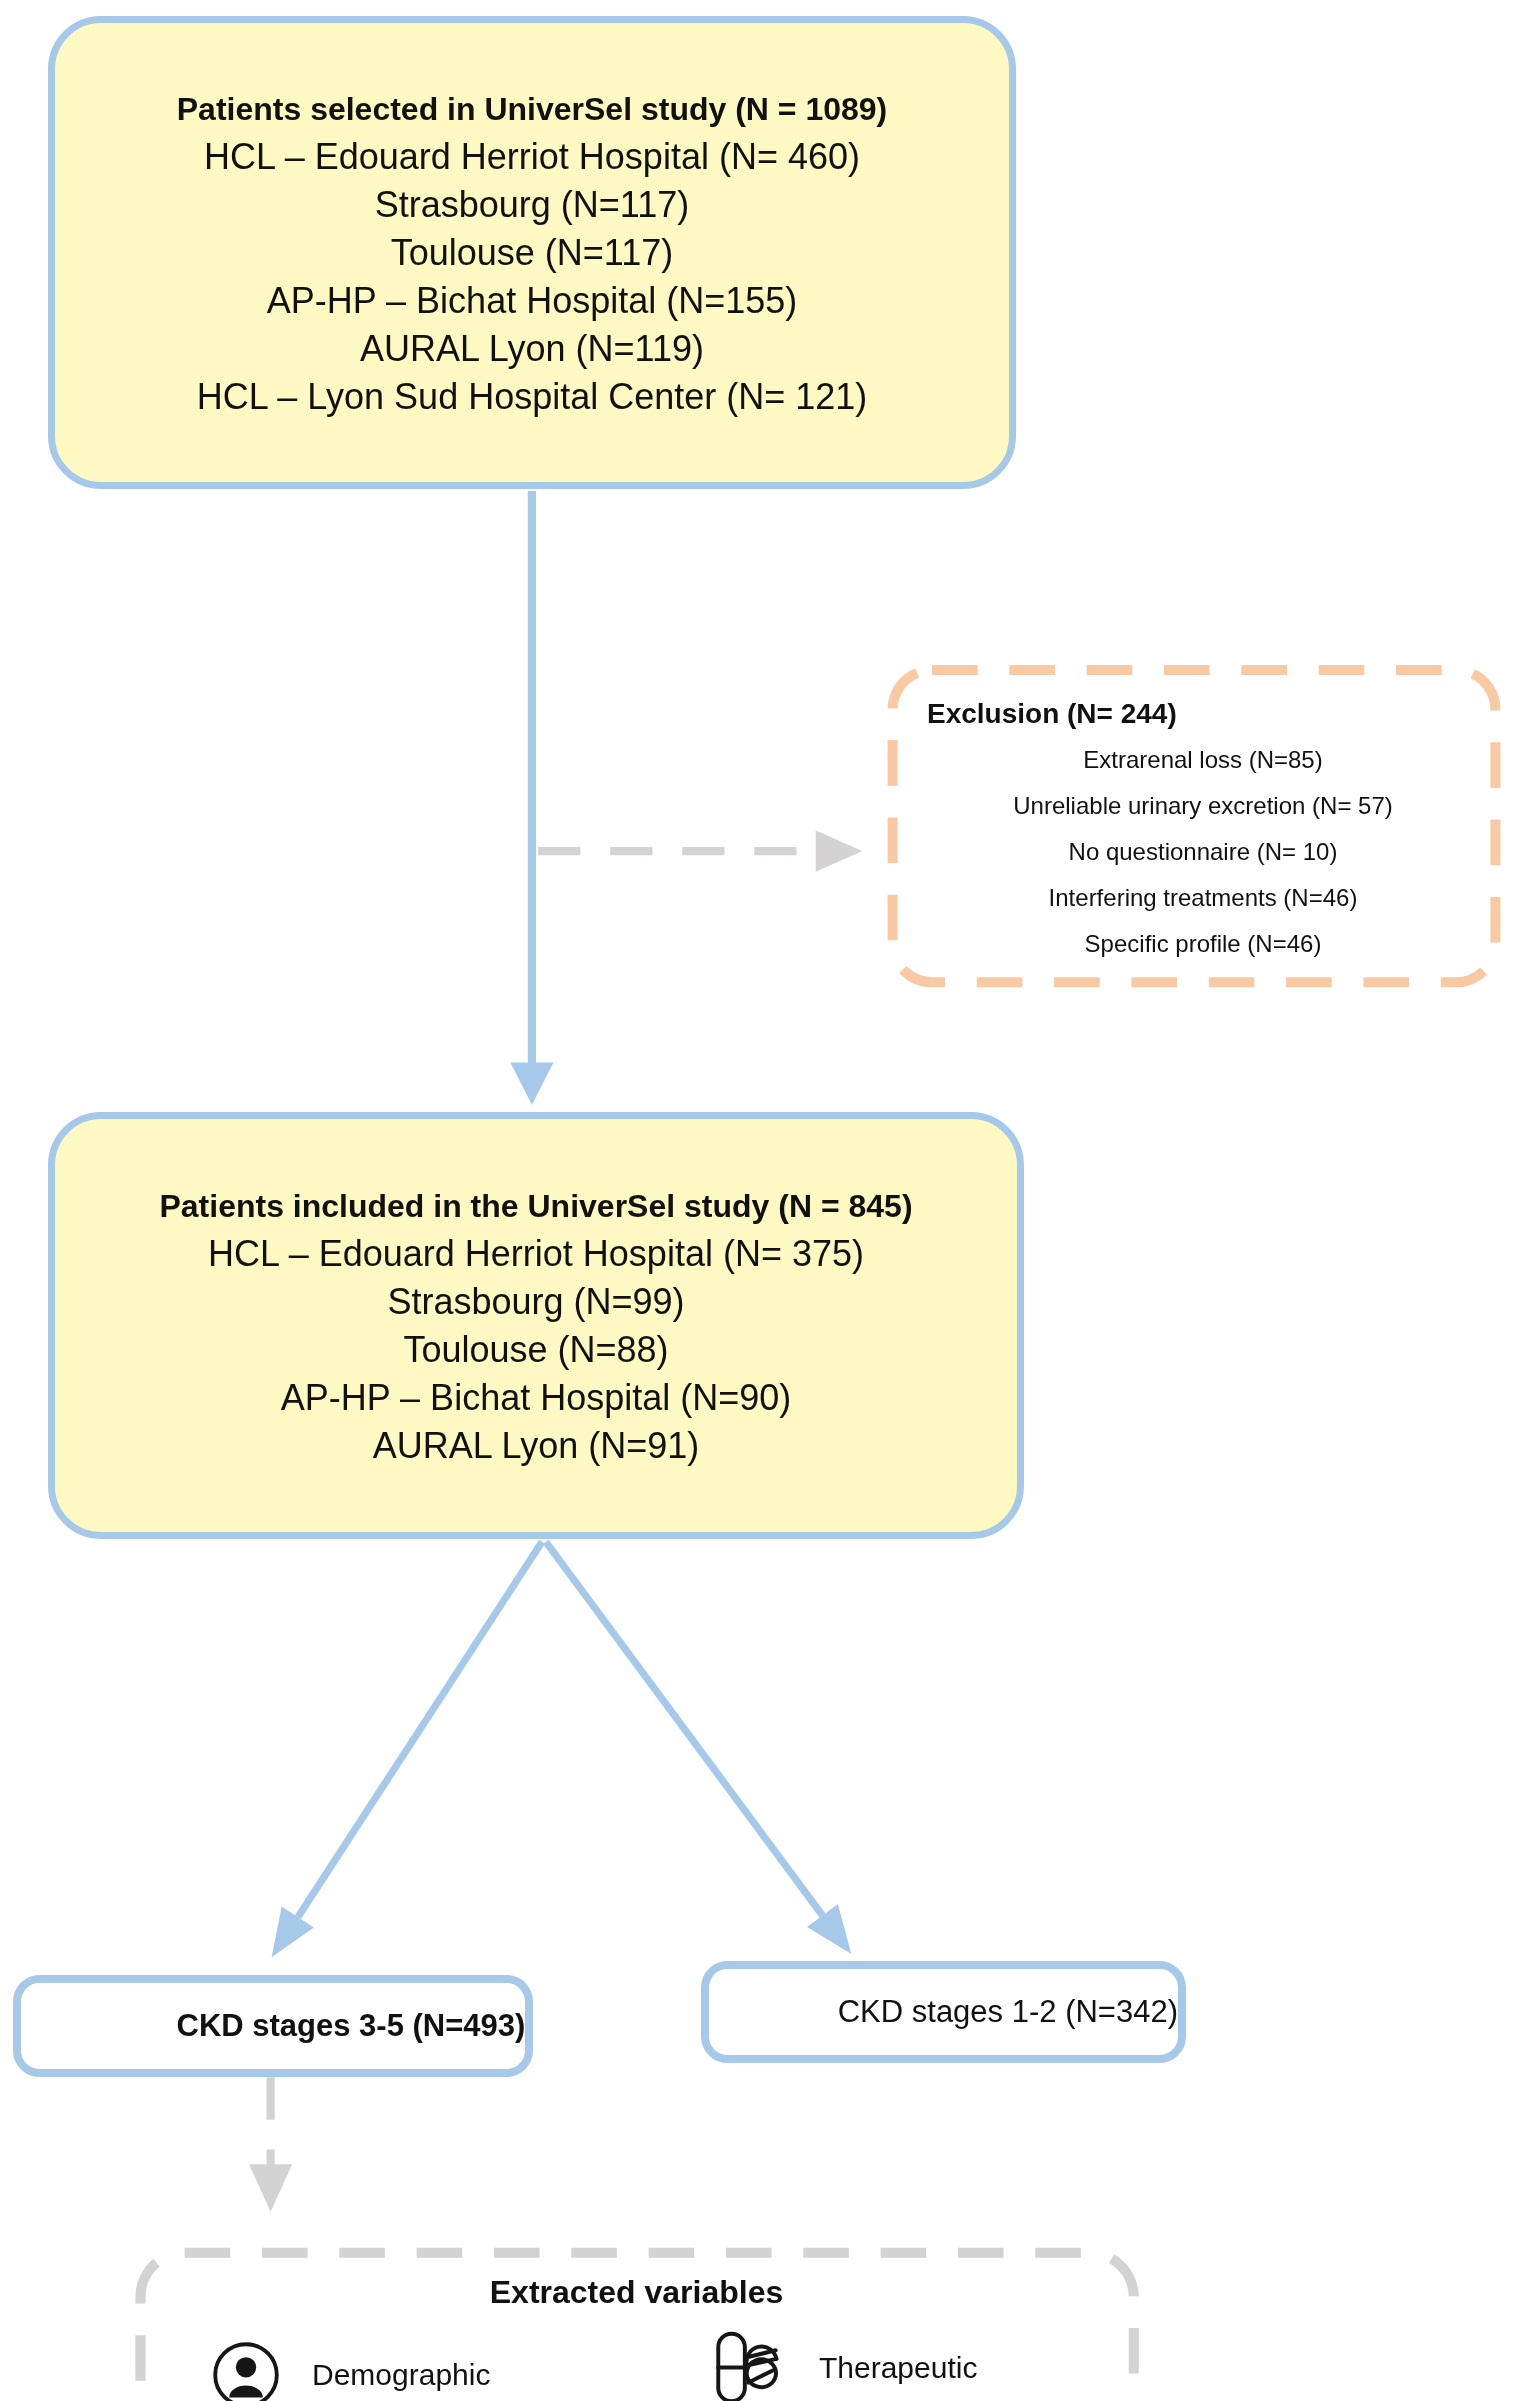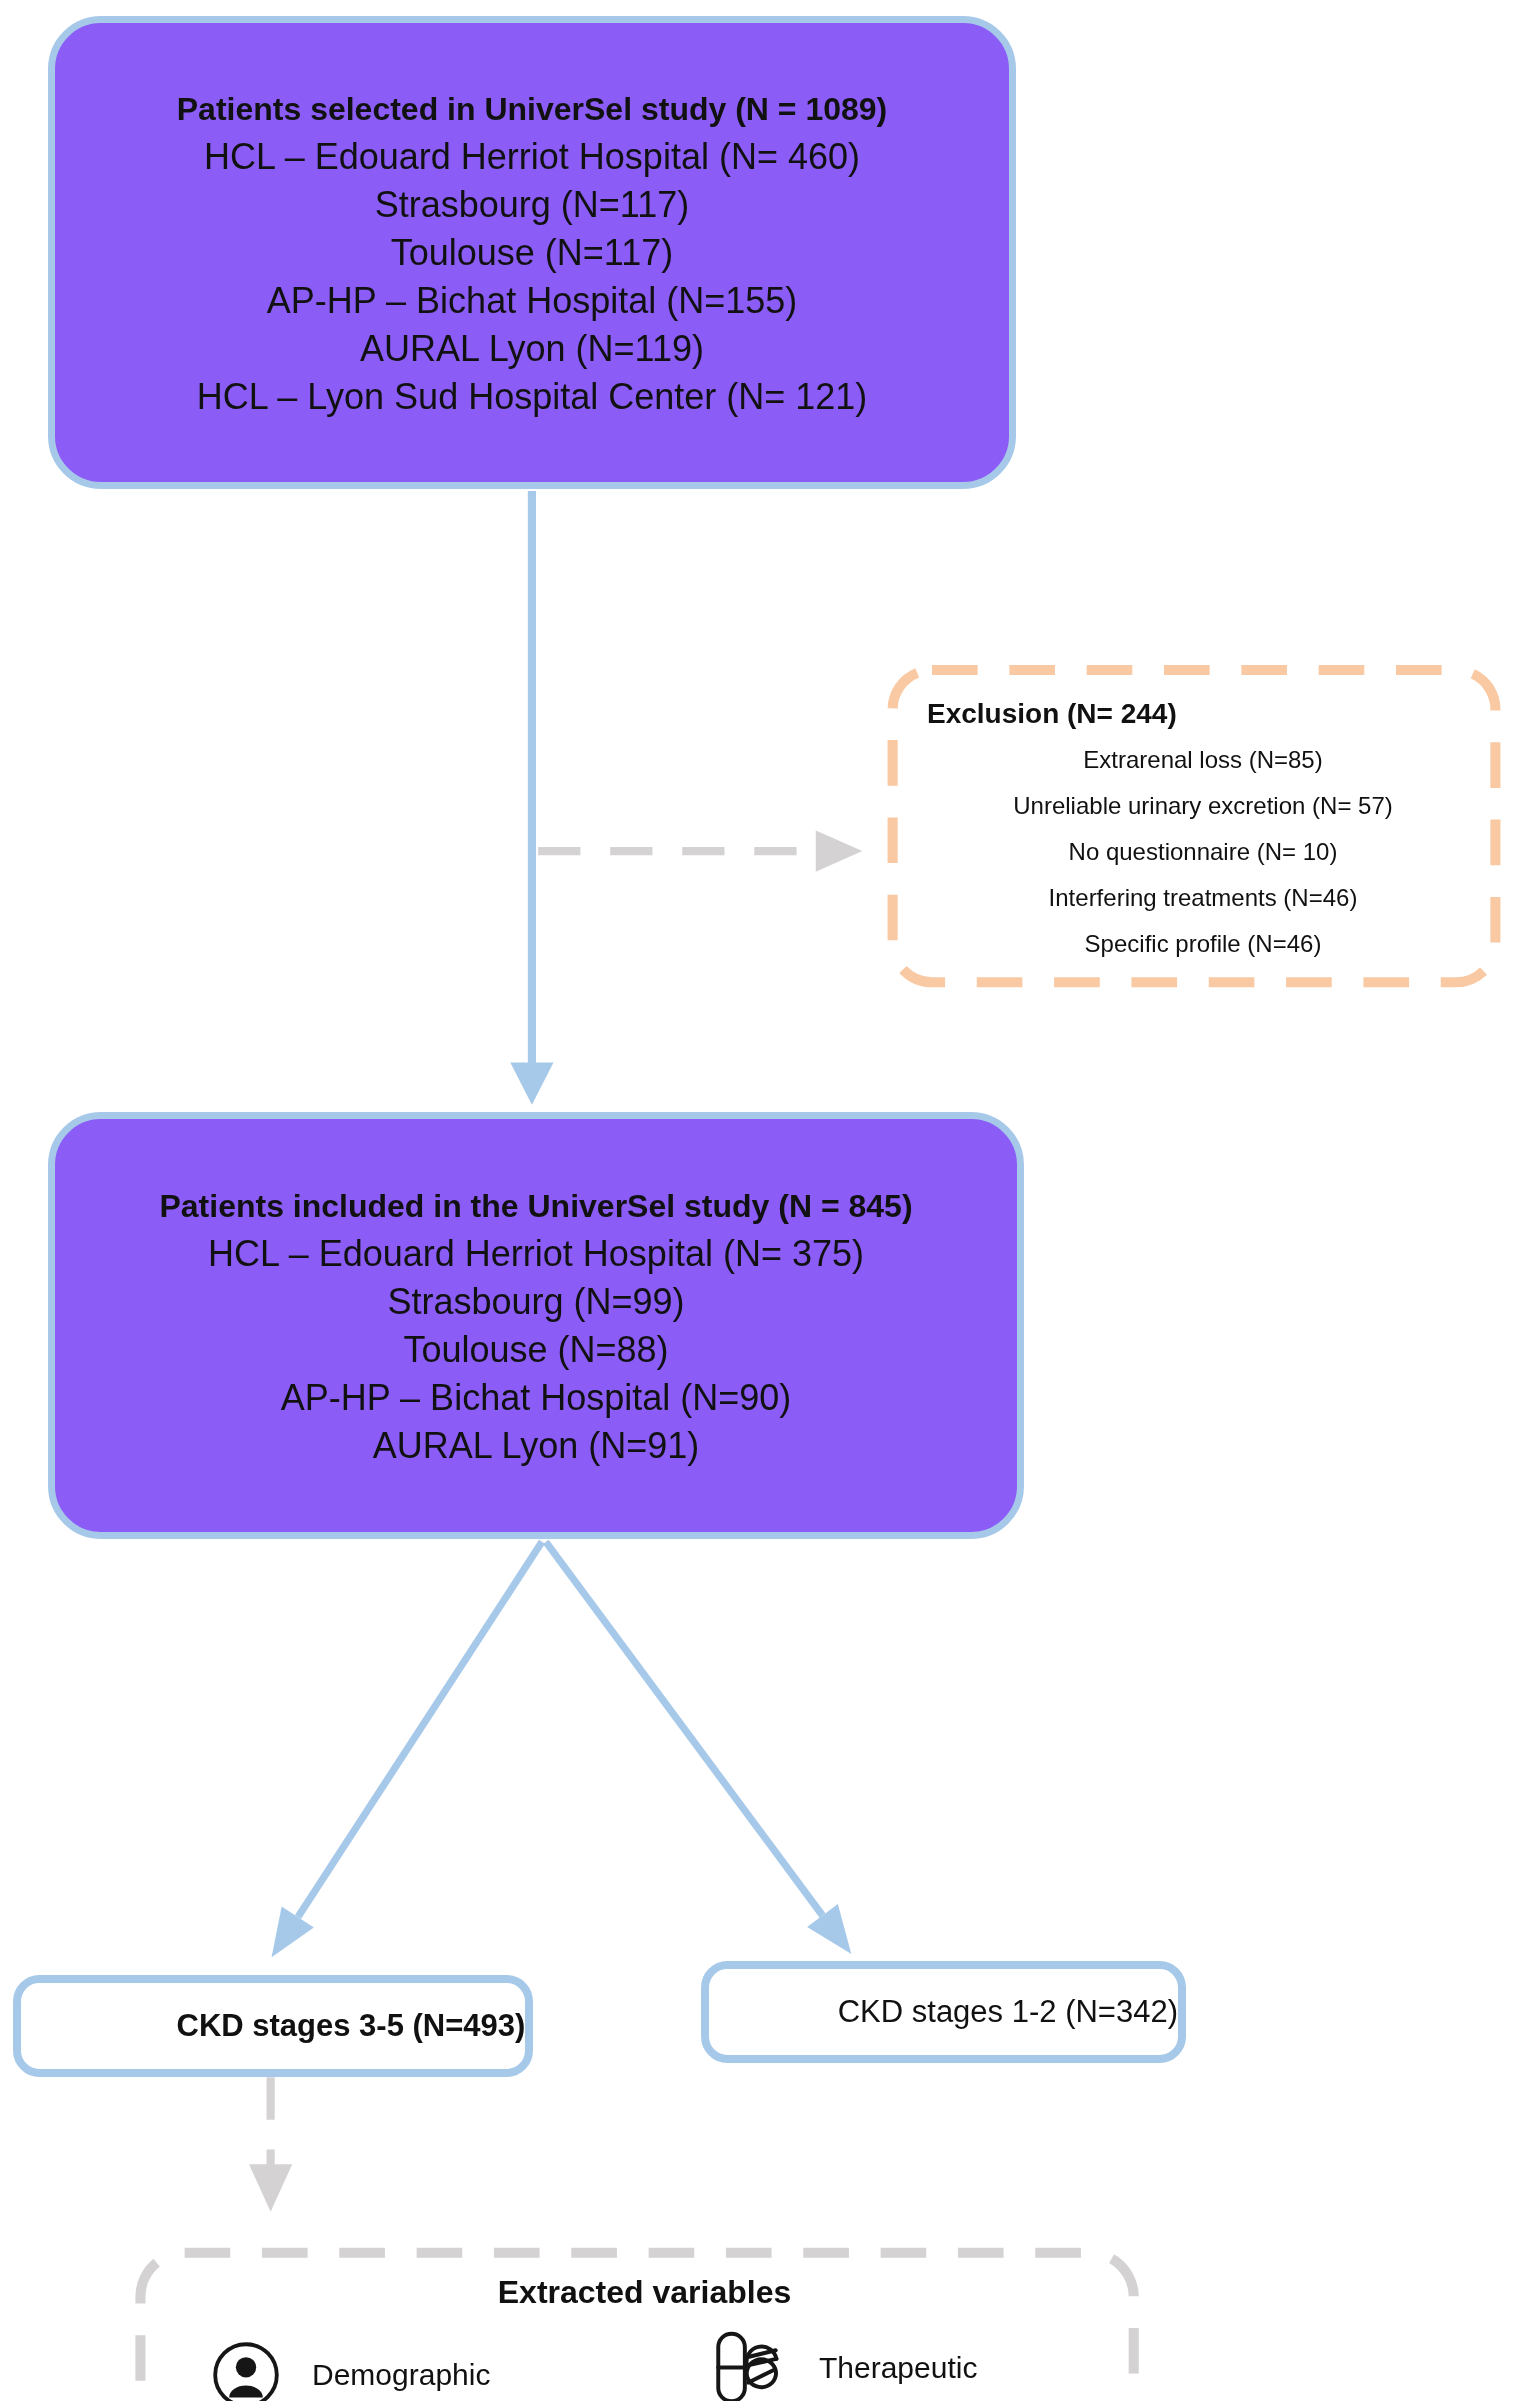--- a/index.html
+++ b/index.html
@@ -21,21 +21,21 @@
   .stroke-blue{stroke:var(--accent-blue);fill:none;}
   .fill-blue{fill:var(--accent-blue);stroke:none;}
   .stroke-gray{stroke:var(--accent-gray);fill:none;}
   .fill-gray{fill:var(--accent-gray);stroke:none;}
   .stroke-orange{stroke:var(--accent-orange);fill:none;}
 
   .box{position:absolute;box-sizing:border-box;}
   .solid-box{
     border:7.2px solid var(--accent-blue);
     border-radius:53px;
-    background:#8b5cf6;
+    background:#fef9c3;
     display:flex;flex-direction:column;justify-content:center;
     text-align:center;
   }
   .box-title{font-size:32px;font-weight:700;line-height:48px;white-space:nowrap;}
   .box-line{font-size:36px;font-weight:400;line-height:48px;white-space:nowrap;}
 
   .exclusion-content{
     position:absolute;left:927px;top:689px;width:552px;height:279px;
     display:flex;flex-direction:column;justify-content:center;text-align:left;
   }
@@ -47,21 +47,21 @@
     border:8.2px solid var(--accent-blue);
     border-radius:26.4px;background:#ffffff;
     display:flex;align-items:center;justify-content:flex-end;
     font-size:31px;white-space:nowrap;
   }
   .ckd-bold{font-weight:700;}
 
   .extracted-content{position:absolute;left:137px;top:2251px;width:999px;height:285px;}
   .extracted-title{
     position:absolute;left:0;top:23px;width:100%;
-    text-align:center;font-size:32px;font-weight:700;padding-left:8px;
+    text-align:center;font-size:32px;font-weight:700;
   }
   .ev-item{position:absolute;display:flex;align-items:center;}
   .ev-label{font-size:30px;white-space:nowrap;}
   .icon{display:inline-block;line-height:0;}
   .icon svg{stroke:#161616;fill:none;stroke-width:5.5;stroke-linecap:round;stroke-linejoin:round;}
   .icon .solid{fill:#161616;stroke:none;}
 </style>
 </head>
 <body>
 

